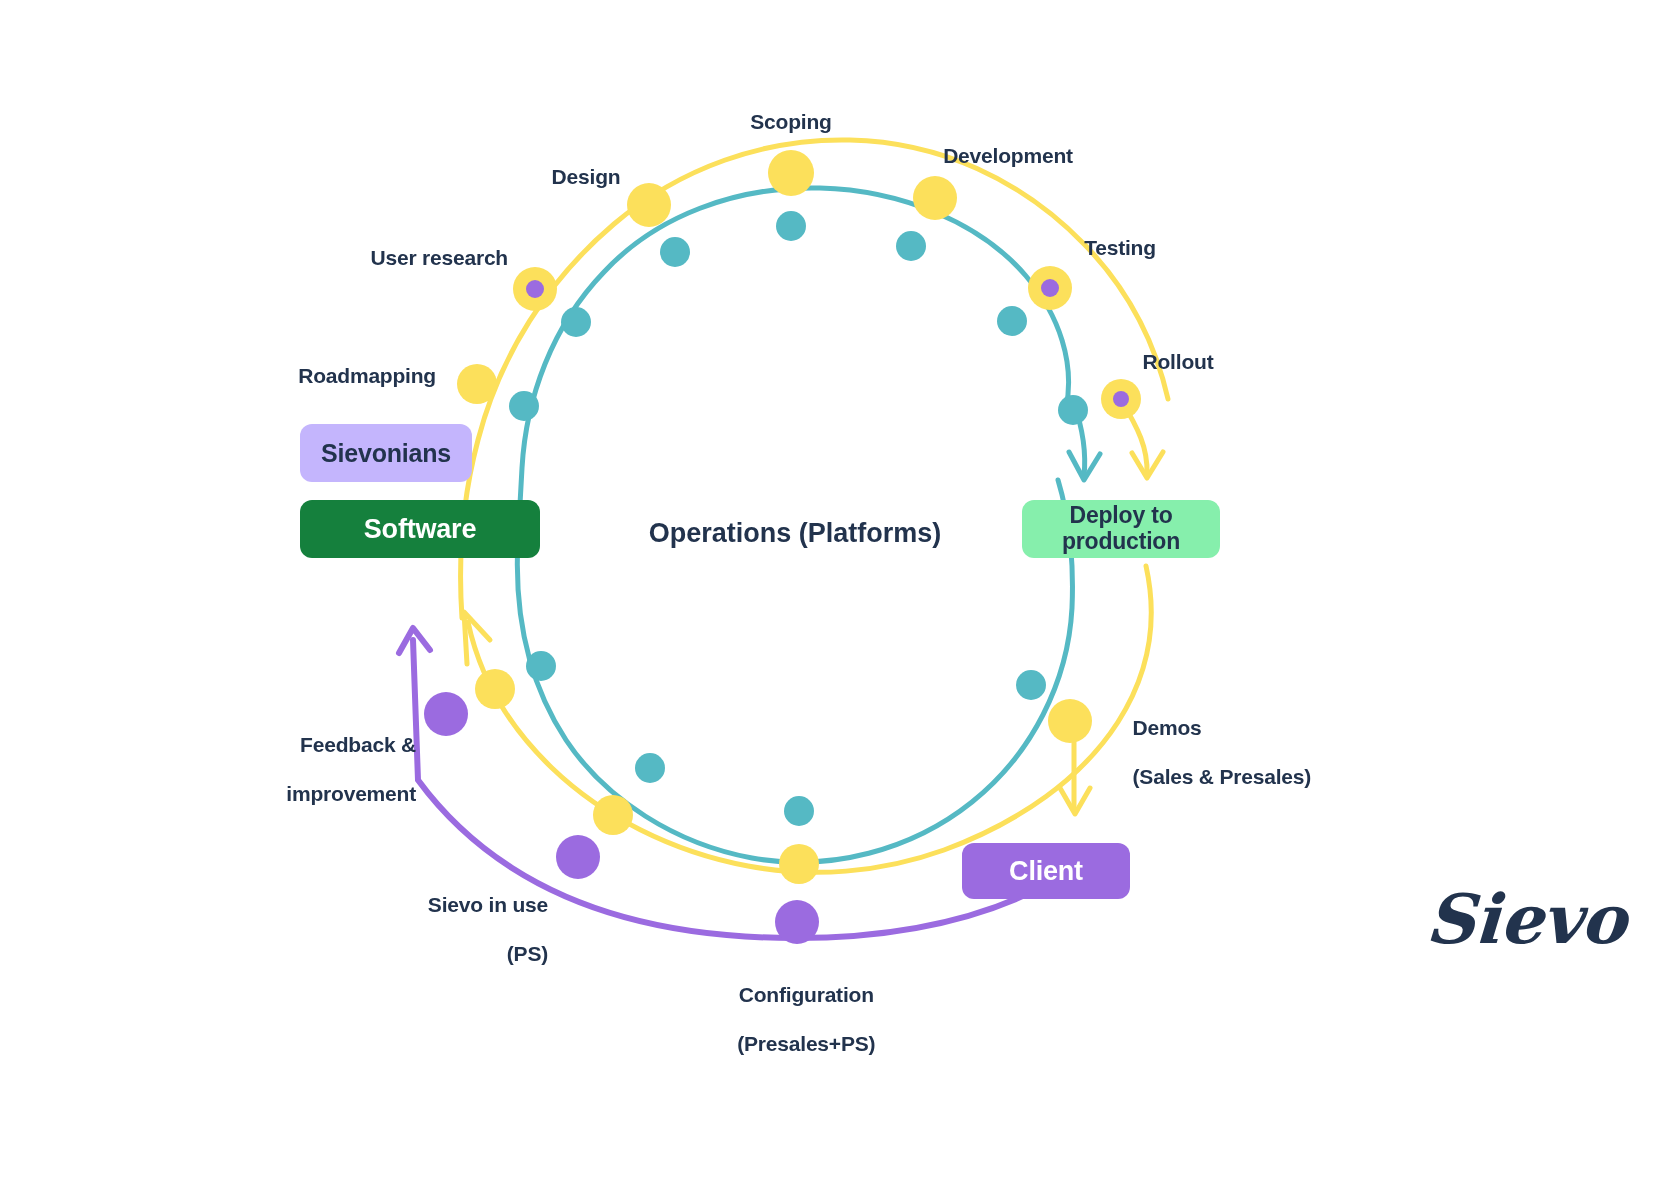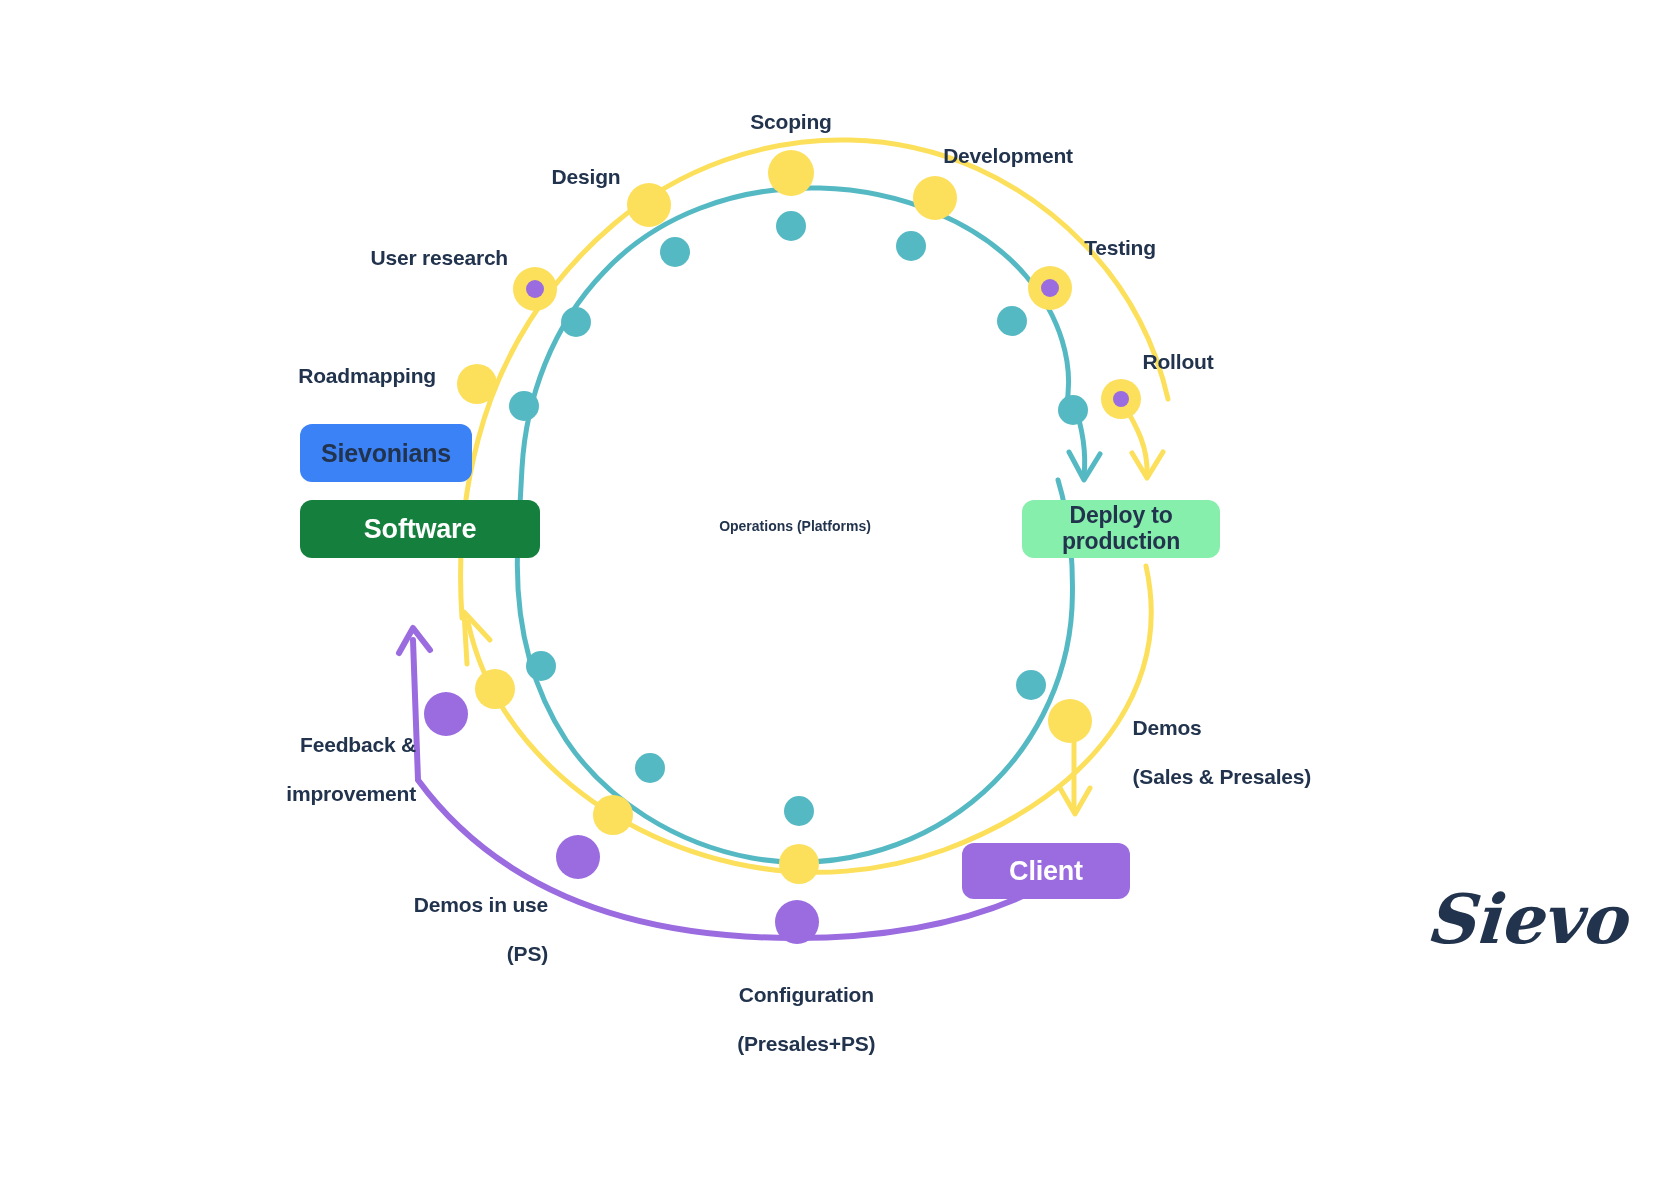--- a/index.html
+++ b/index.html
@@ -30,38 +30,38 @@
     position:absolute;
     display:flex;align-items:center;justify-content:center;
     border-radius:12px;
     font-weight:bold;
     text-align:center;
     line-height:1.12;
     letter-spacing:-0.2px;
   }
   .badge-sievonians{
     left:300px;top:424px;width:172px;height:58px;
-    background:#3b82f6;color:#22334D;font-size:25px;
+    background:#c4b5fd;color:#22334D;font-size:25px;
   }
   .badge-software{
     left:300px;top:500px;width:240px;height:58px;
     background:#15803d;color:#ffffff;font-size:27px;
   }
   .badge-deploy{
     left:1022px;top:500px;width:198px;height:58px;
     background:#86efac;color:#22334D;font-size:23px;
   }
   .badge-client{
     left:962px;top:843px;width:168px;height:56px;
     background:#9B6BE0;color:#ffffff;font-size:27px;
   }
 
   .center-lbl{
     position:absolute;left:595px;top:518px;width:400px;
-    text-align:center;font-size:14px;font-weight:bold;color:#22334D;
+    text-align:center;font-size:27px;font-weight:bold;color:#22334D;
   }
 
   .logo{
     position:absolute;right:50px;bottom:40px;
     font-family:"DejaVu Serif", serif;
     font-style:italic;
     font-weight:bold;
     font-size:68px;
     color:#22334D;
     letter-spacing:-1px;
@@ -189,21 +189,21 @@
     <span>Demos</span><br>
     <span>(Sales &amp; Presales)</span>
   </div>
 
   <div class="lbl c" style="left:650px;top:958px;width:290px;">
     <span>Configuration</span><br>
     <span>(Presales+PS)</span>
   </div>
 
   <div class="lbl r" style="left:300px;top:868px;width:248px;">
-    <span>Demos in use</span><br>
+    <span>Sievo in use</span><br>
     <span>(PS)</span>
   </div>
 
   <div class="lbl r" style="left:176px;top:708px;width:240px;">
     <span>Feedback &amp;</span><br>
     <span>improvement</span>
   </div>
 
   <div class="center-lbl">Operations (Platforms)</div>
 

